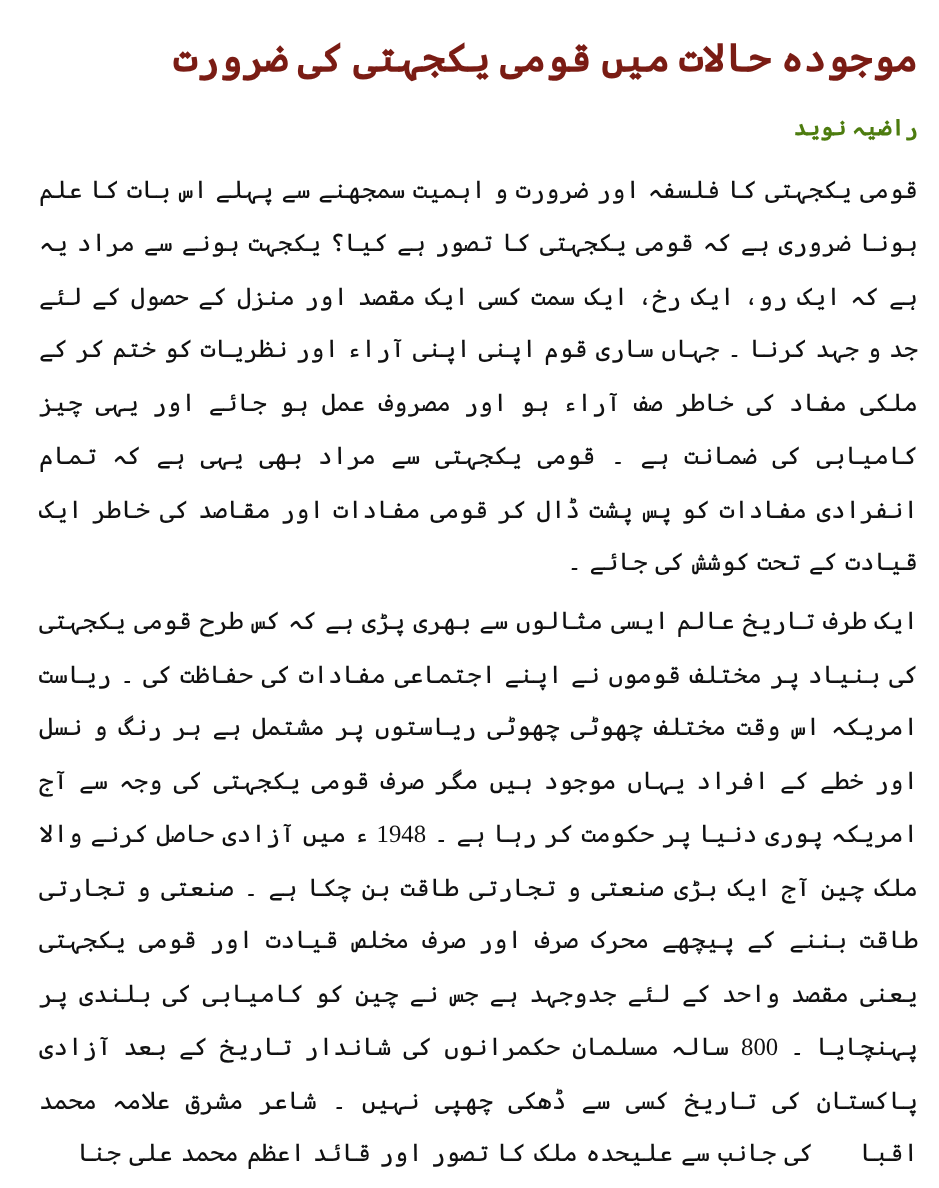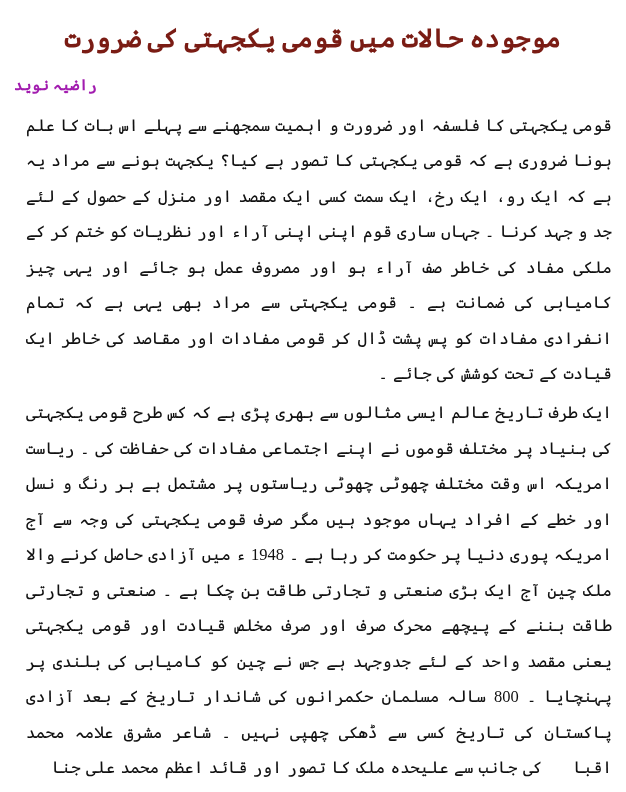--- a/index.html
+++ b/index.html
@@ -15,31 +15,31 @@
   }
   .page {
     width: 626px;
     min-height: 792px;
     box-sizing: border-box;
     padding: 14px 14px 10px 14px;
     background: #ffffff;
     direction: rtl;
   }
   .article-title {
-    text-align: center;
+    text-align: right;
     color: #7a1c14;
     font-size: 26px;
     line-height: 1.45;
     font-weight: bold;
     margin: 6px 0 0 0;
     letter-spacing: 0.2px;
   }
   .byline {
-    text-align: left;
-    color: #a21caf;
+    text-align: right;
+    color: #4d7c0f;
     font-size: 15px;
     font-weight: bold;
     margin: 18px 0 6px 0;
   }
   .body-copy {
     margin-top: 14px;
   }
   .para {
     font-size: 16.5px;
     line-height: 2.15;

